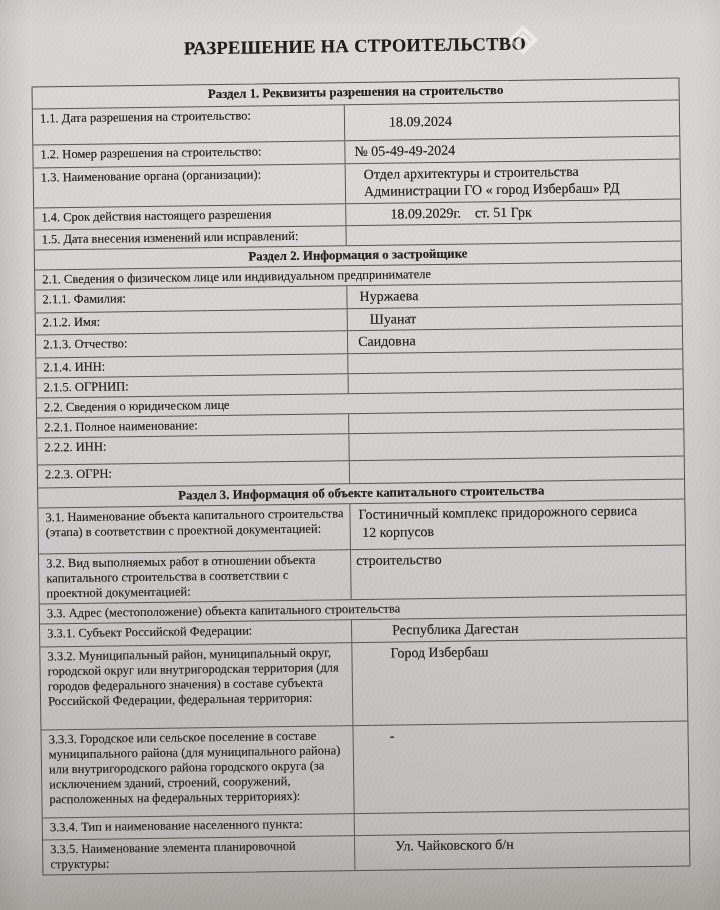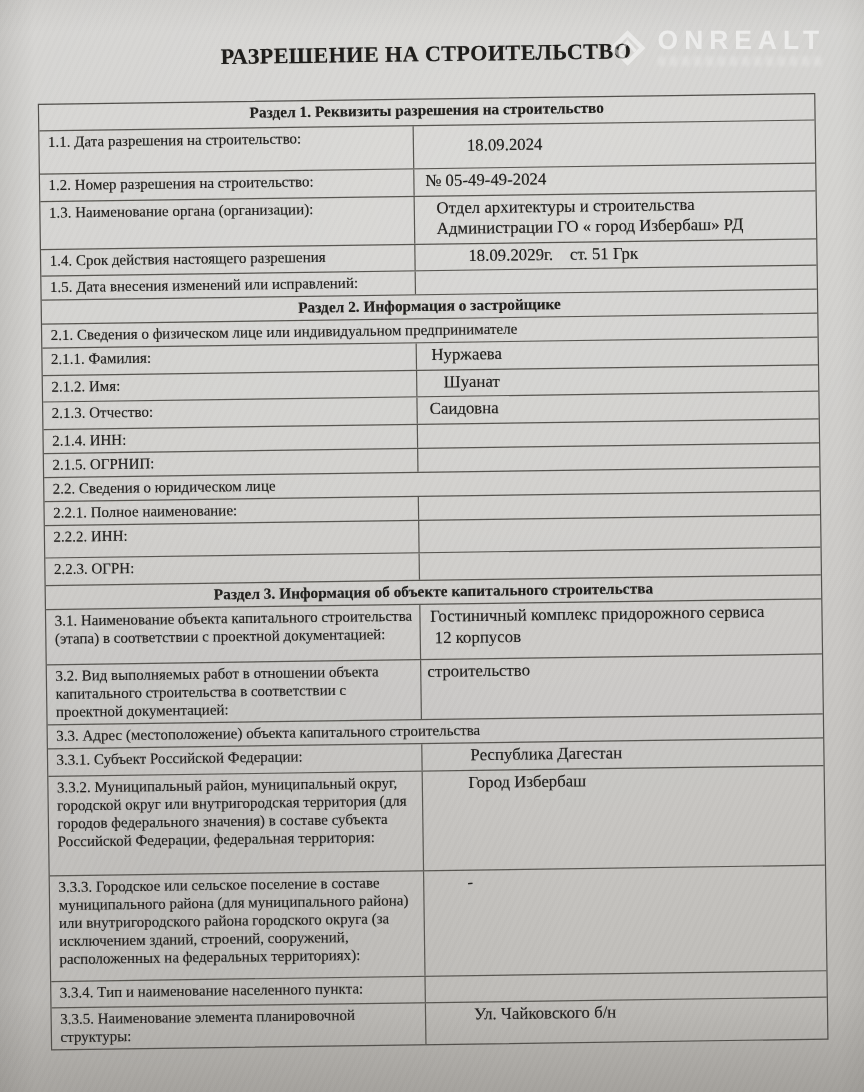--- a/index.html
+++ b/index.html
@@ -177,19 +177,15 @@
       <div class="cell val" style="padding-left:40px">Ул. Чайковского б/н</div>
     </div>
   </div>
 </div>
 
 <div class="wm">
   <svg class="wm-logo" viewBox="0 0 32 32">
     <path d="M16 3 L29 16 L16 29 L3 16 Z" fill="none" stroke="rgba(255,255,255,0.9)" stroke-width="4"></path>
     <path d="M9 19 L16 11 L23 19" fill="none" stroke="rgba(255,255,255,0.9)" stroke-width="3"></path>
   </svg>
-  <div class="wm-txt">
-    <div class="wm-brand">ONREALT</div>
-    <div class="wm-sub"></div>
-  </div>
 </div>
 
 <div class="shade"></div>
 
 </body></html>

